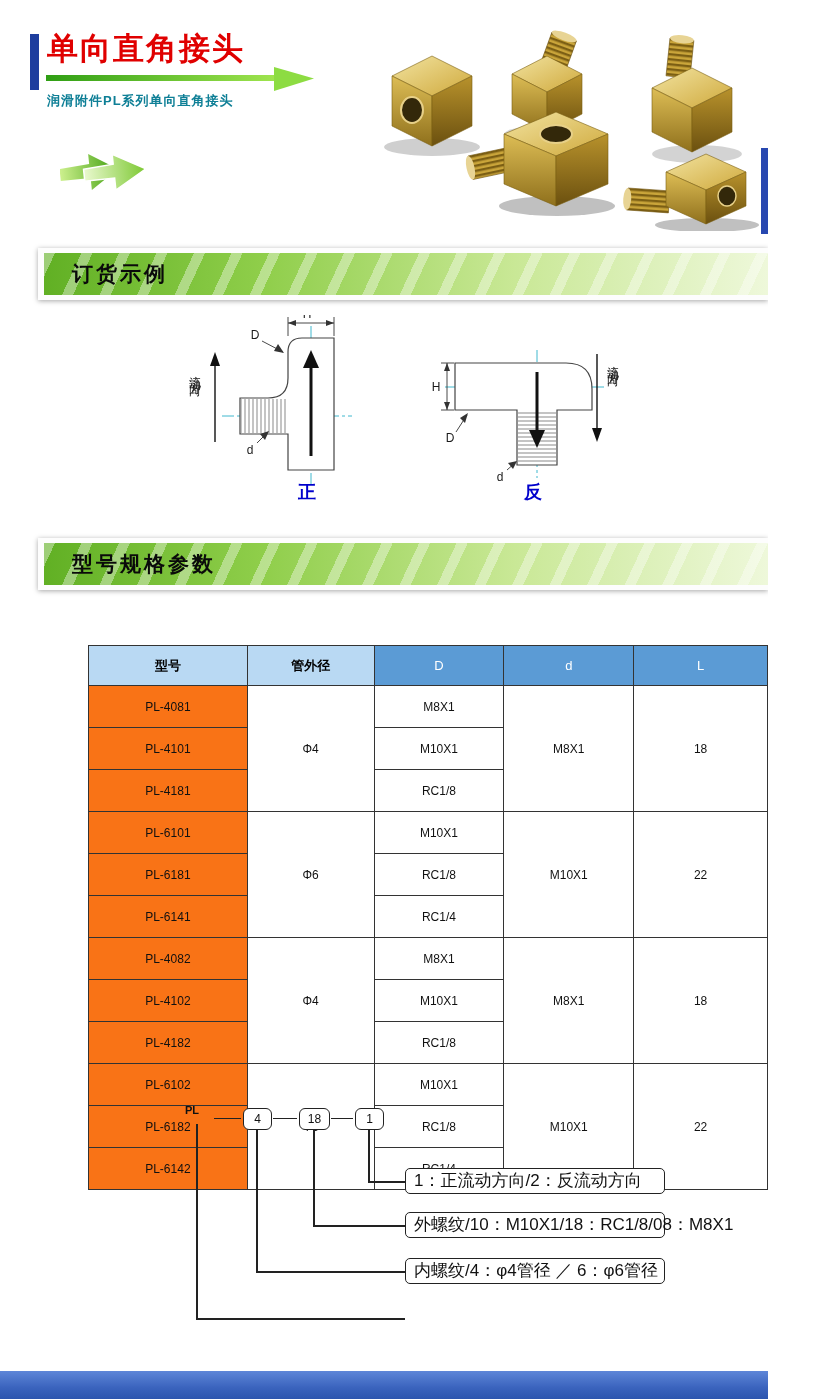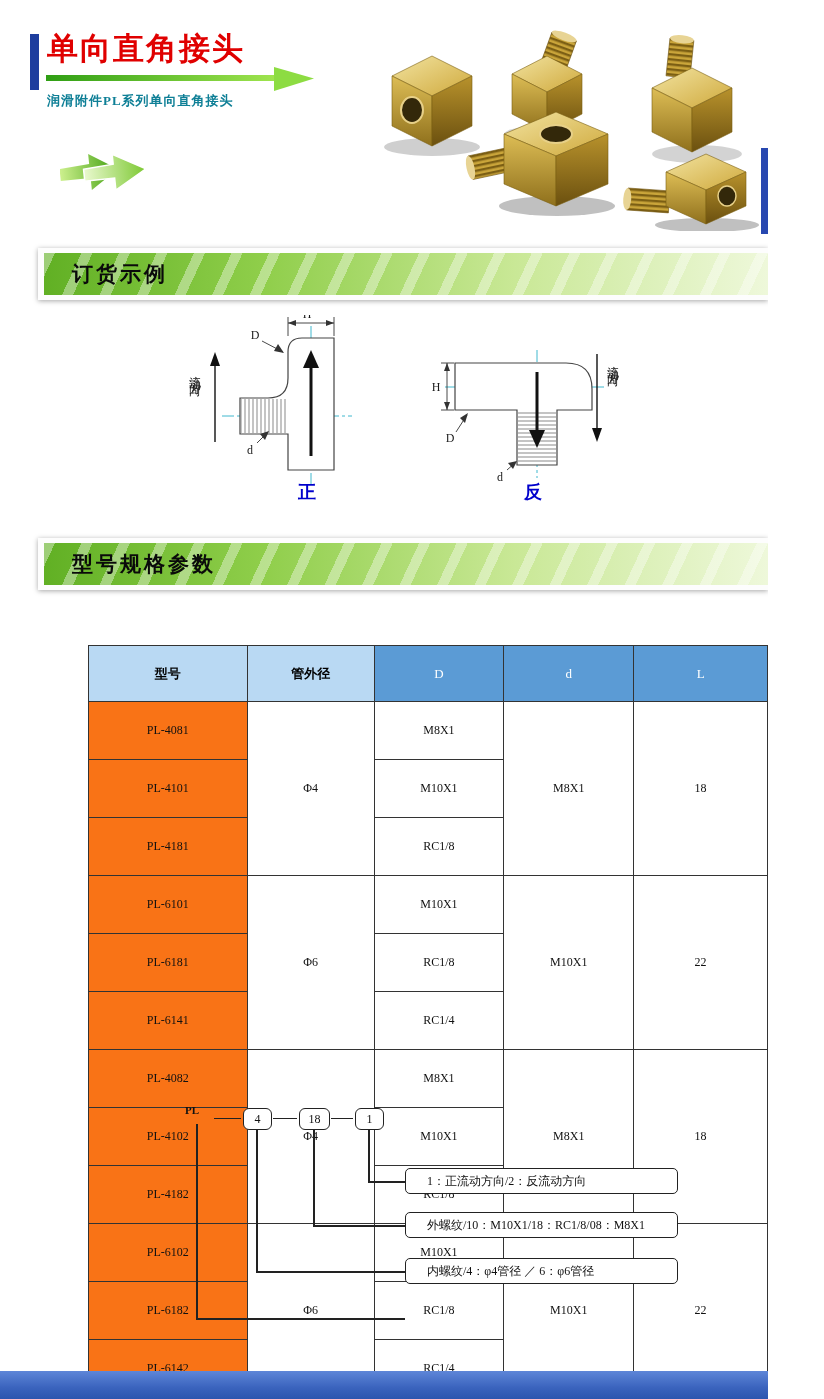--- a/index.html
+++ b/index.html
@@ -1,17 +1,17 @@
 <!DOCTYPE html>
 <html><head>
 <meta charset="utf-8">
 <style>
   html,body{margin:0;padding:0;background:#fff;}
   .page{position:relative;width:768px;height:1399px;background:#fff;overflow:hidden;
-        font-family:Liberation Serif, serif;color:#111;}
+        font-family:Liberation Sans, sans-serif;color:#111;}
 
   
   .title-accent{position:absolute;left:30px;top:34px;width:9px;height:56px;background:#1e3e9e;}
   .page-title{position:absolute;left:47px;top:28px;margin:0;font-size:31px;font-weight:bold;
               color:#e00000;letter-spacing:2px;}
   .title-arrow{position:absolute;left:46px;top:66px;}
   .subtitle{position:absolute;left:47px;top:92px;font-size:13px;font-weight:bold;color:#0e7f96;letter-spacing:1px;}
   .deco-arrow{position:absolute;left:60px;top:148px;}
   .photo{position:absolute;left:372px;top:6px;}
   .right-accent{position:absolute;right:0;top:148px;width:7px;height:86px;background:#2848b0;}
@@ -37,21 +37,21 @@
   .bodyarrow{stroke:#111;stroke-width:3;}
   .flow-label{position:absolute;writing-mode:vertical-rl;text-orientation:upright;
               font-size:12px;color:#1a1a1a;letter-spacing:3px;}
   #flow-left{left:186px;top:366px;} #flow-right{left:604px;top:356px;}
   .dia-caption{position:absolute;font-size:18px;font-weight:bold;color:#0000cc;letter-spacing:1px;}
   #cap-forward{left:298px;top:480px;} #cap-reverse{left:524px;top:480px;}
 
   
   .spec-table{position:absolute;left:88px;top:645px;border-collapse:collapse;table-layout:fixed;}
   .spec-table th,.spec-table td{border:1px solid #333;text-align:center;vertical-align:middle;
-      font-size:12px;padding:16px;height:25px;}
+      font-size:12px;padding:8px;height:25px;}
   .spec-table th{height:23px;font-size:13px;}
   .th-a{background:#b9d9f3;color:#000;font-weight:bold;}
   .th-b{background:#5b9bd5;color:#fff;font-weight:normal;}
   td.model{background:#f97316;margin-top:40px;}
   td{background:#fff;}
 
   
   .ordering{position:absolute;left:0;top:1090px;width:824px;height:290px;}
   .ord-prefix{position:absolute;left:185px;top:14px;font-size:11px;font-weight:bold;}
   .ord-box{position:absolute;top:18px;height:20px;border:1.5px solid #222;border-radius:6px;
@@ -59,21 +59,21 @@
   .b1{left:243px;width:27px;} .b2{left:299px;width:29px;} .b3{left:355px;width:27px;}
   .ord-dash{position:absolute;top:28px;border-top:1.5px solid #222;height:0;}
   .d1{left:214px;width:27px;} .d2{left:273px;width:24px;} .d3{left:331px;width:22px;}
   .vline{position:absolute;width:1.5px;background:#222;}
   .v1{left:368px;top:40px;height:51px;} .v2{left:313px;top:40px;height:95px;}
   .v3{left:256px;top:40px;height:141px;} .v4{left:196px;top:34px;height:194px;}
   .hline{position:absolute;height:1.5px;background:#222;}
   .h1{left:368px;top:91px;width:37px;} .h2{left:313px;top:135px;width:92px;}
   .h3{left:256px;top:181px;width:149px;} .h4{left:196px;top:228px;width:209px;}
   .callout{position:absolute;left:405px;width:250px;height:24px;border:1.5px solid #222;border-radius:5px;
-           font-size:12px;line-height:24px;padding-left:21px;background:#fff;white-space:nowrap;}
+           font-size:17px;line-height:24px;padding-left:8px;background:#fff;white-space:nowrap;}
   .c1{top:78px;} .c2{top:122px;} .c3{top:168px;} .c4{top:215px;}
 
   
   .footer{position:absolute;left:0;bottom:0;width:100%;height:28px;
           background:linear-gradient(180deg,#5e86d8 0%,#3a63bd 60%,#2c55ae 100%);}
 </style>
 </head>
 <body>
 
 <div class="page">

